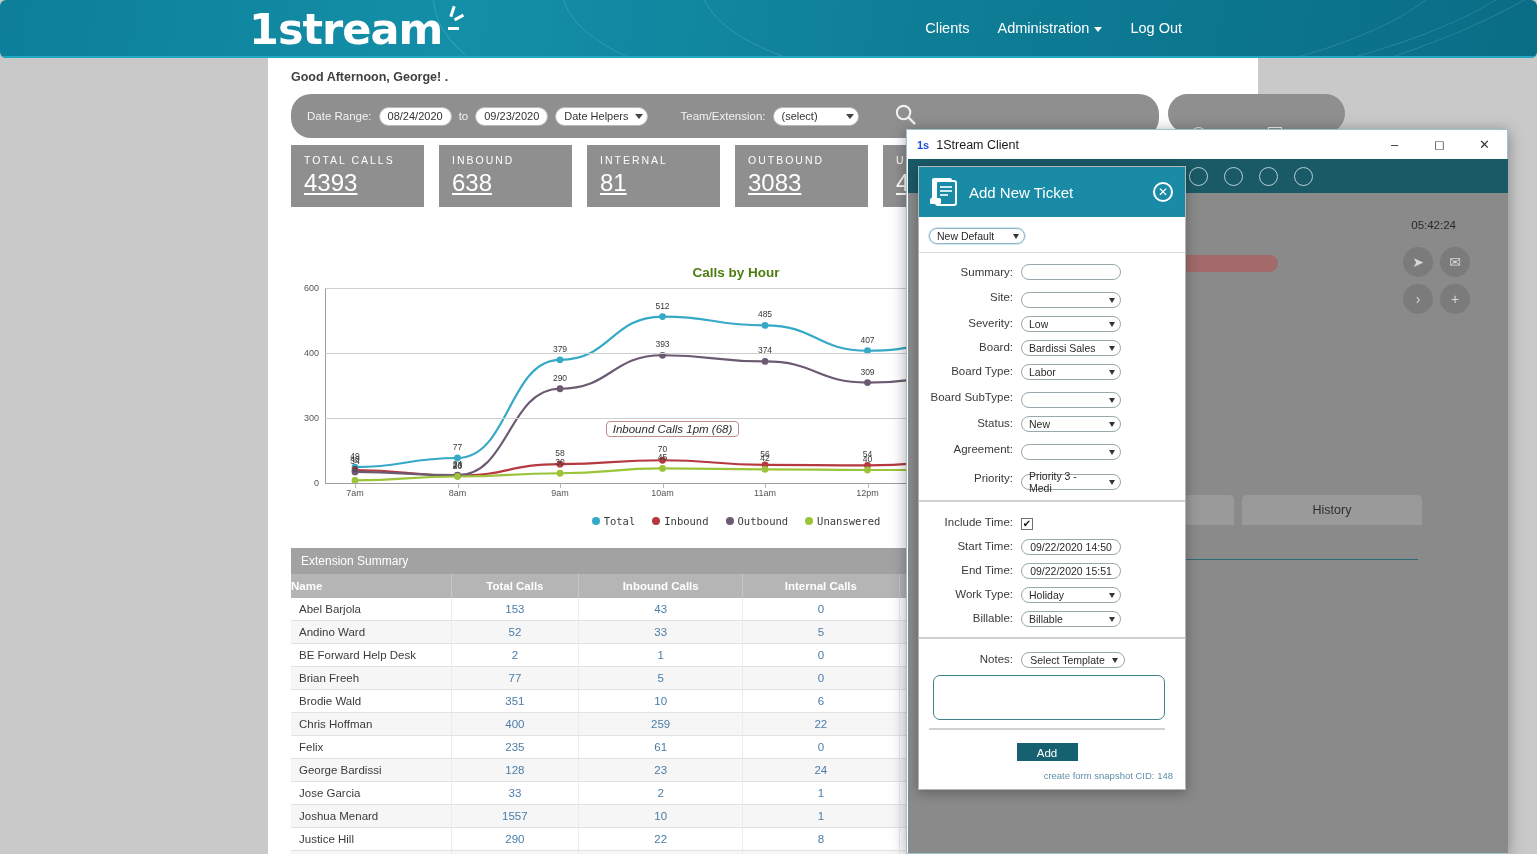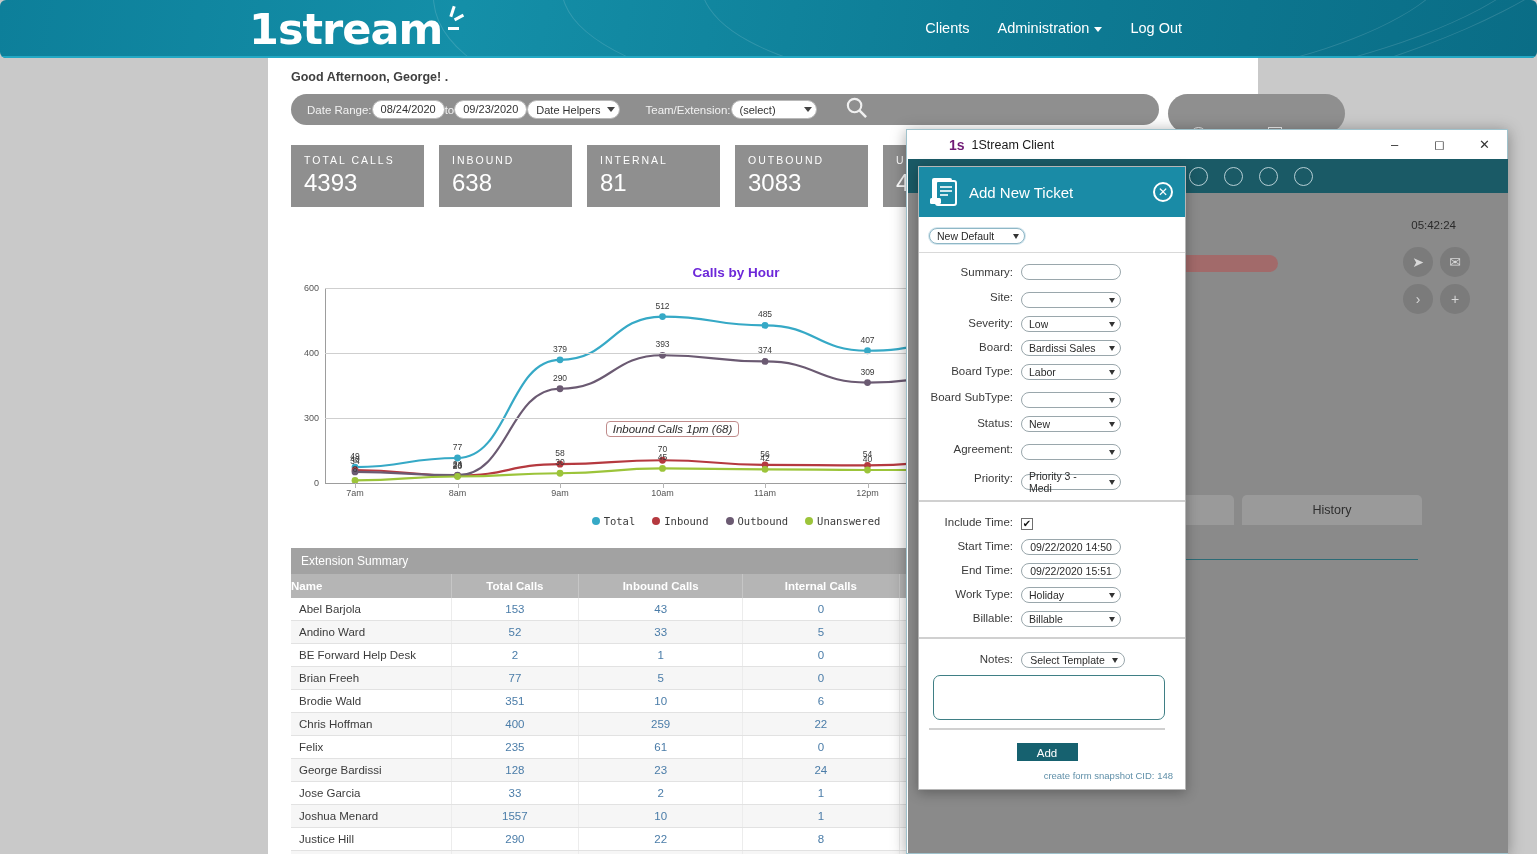--- a/index.html
+++ b/index.html
@@ -54,23 +54,23 @@
   #page{
     position:absolute; left:268px; top:58px; width:990px; height:796px;
     background:#ffffff;
   }
   #greeting{
     position:absolute; left:23px; top:12px; font-size:12.5px; font-weight:bold; color:#404040;
   }
 
   
   #filterbar{
-    position:absolute; left:23px; top:36px; width:868px; height:31px;
+    position:absolute; left:23px; top:36px; width:868px; height:44px;
     background:#8f8f8f; border-radius:20px; display:flex; align-items:center;
-    padding:0 16px; 
+    padding:0 16px; gap:7px;
   }
   #filterbar .lbl{ color:#f2f2f2; font-size:11.5px; }
   .pill-input{
     background:#ffffff; border:1px solid #b9b9b9; border-radius:11px;
     height:19px; font-size:11px; color:#333; padding:0 8px; line-height:17px;
     font-family:"Liberation Sans", sans-serif;
   }
   .pill-select{
     background:#ffffff; border:1px solid #b9b9b9; border-radius:11px;
     height:19px; font-size:11px; color:#333; padding:0 4px 0 8px;
@@ -87,25 +87,25 @@
   .circ-icon{
     width:17px;height:17px;border-radius:50%;border:1.6px solid #eee;
     display:inline-flex;align-items:center;justify-content:center;
   }
   .rect-icon{ width:14px;height:17px;border:1.6px solid #eee; display:inline-block; position:relative;}
 
   
   #cards{ position:absolute; left:23px; top:87px; display:flex; gap:15px; }
   .card{ width:133px; height:62px; background:#8f8f8f; color:#ffffff; padding:9px 0 0 13px; }
   .card .t{ font-size:10.5px; letter-spacing:2.0px; }
-  .card .v{ font-size:24px; margin-top:3px; font-weight:300; }
+  .card .v{ font-size:24px; margin-top:3px; font-weight:300;text-decoration:underline; }
 
   
   #chartwrap{ position:absolute; left:23px; top:205px; width:940px; height:275px; }
-  #chartTitle{ position:absolute; left:0; top:2px; width:890px; text-align:center; font-size:13.5px; font-weight:bold; color:#6d28d9; }
+  #chartTitle{ position:absolute; left:0; top:2px; width:890px; text-align:center; font-size:13.5px; font-weight:bold; color:#4d7c0f; }
   #plot{ position:absolute; left:34px; top:25px; width:880px; height:195px; }
   .gridline{ position:absolute; left:0; width:880px; height:1px; background:#cfcfcf; }
   .ylab{ position:absolute; right:100%; margin-right:6px; font-size:9px; color:#555; transform:translateY(-50%); white-space:nowrap;}
   #yaxis{ position:absolute; left:0; top:0; width:1px; height:195px; background:#9d9d9d; }
   .xlab{ position:absolute; top:200px; font-size:9px; color:#555; transform:translateX(-50%); }
   .tick{ position:absolute; top:195px; width:1px; height:5px; background:#b5b5b5; }
   .dlabel{ position:absolute; font-size:8.5px; color:#3a3a3a; transform:translate(-50%,-100%); white-space:nowrap; }
   #tooltipbox{
     position:absolute; left:315px; top:158px; width:133px; height:16px;
     border:1.5px solid #c08b8b; border-radius:4px; background:#ffffff;
@@ -130,21 +130,21 @@
   tbody tr:nth-child(even){ background:#f6f6f6; }
 
   
   #client{
     position:absolute; left:906px; top:129px; width:602px; height:725px;
     background:#ffffff; border:1px solid #9fc2cc;
     box-shadow:0 2px 14px rgba(0,0,0,.35);
   }
   #client-title{ height:29px; display:flex; align-items:center; padding-left:10px; gap:7px; background:#ffffff; }
   #client-title .tt{ font-size:12.5px; color:#1b1b1b; }
-  #client-logo{ font-size:14px; font-weight:bold; color:#701a75;margin-left:32px; }
+  #client-logo{ font-size:11px; font-weight:bold; color:#1d4ed8; }
   #winctl{ position:absolute; right:0; top:0; height:29px; display:flex; }
   #winctl div{ width:45px; height:29px; display:flex; align-items:center; justify-content:center; font-size:13px; color:#333; }
   #client-body{ position:absolute; left:1px; top:29px; width:600px; height:694px; background:#8a8a8a; overflow:hidden; }
   #client-toolbar{
     position:absolute; left:0; top:0; width:600px; height:34px;
     background:#1a5a66; display:flex; align-items:center; justify-content:flex-end; gap:16px; padding-right:195px;
   }
   #client-toolbar .ti{ width:19px;height:19px;border-radius:50%;border:1.8px solid #cfe2e6; opacity:.85; }
   #client-clock{ position:absolute; right:52px; top:60px; font-size:11.5px; color:#2a2a2a; }
   #redbar{ position:absolute; left:60px; top:96px; width:310px; height:17px; border-radius:9px; background:#a26a6a; }

